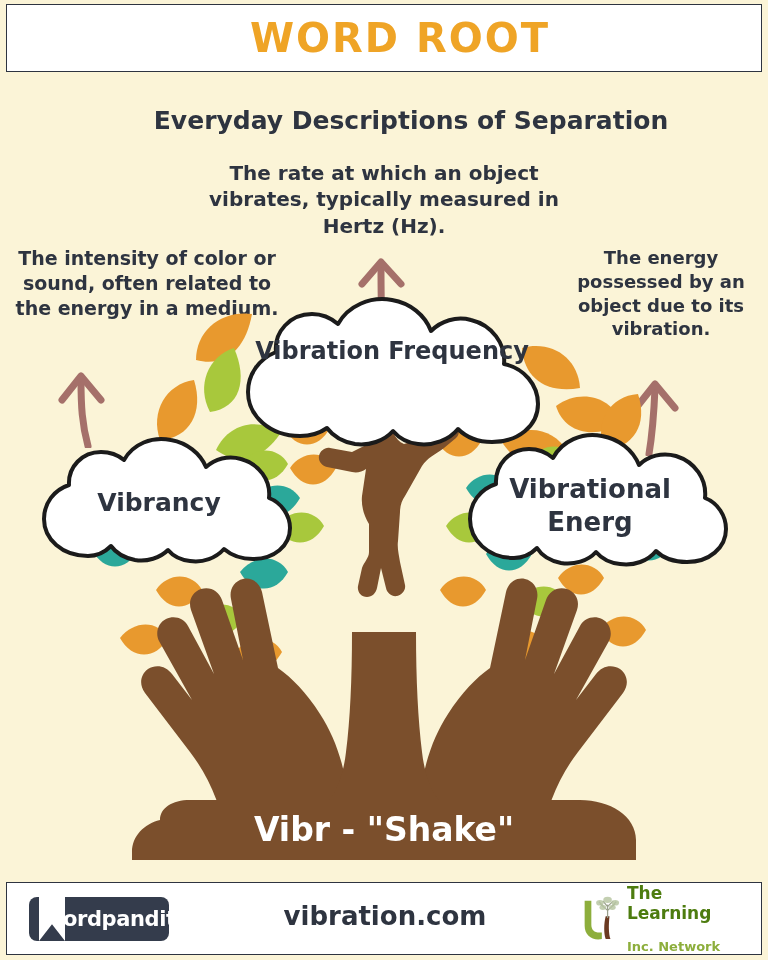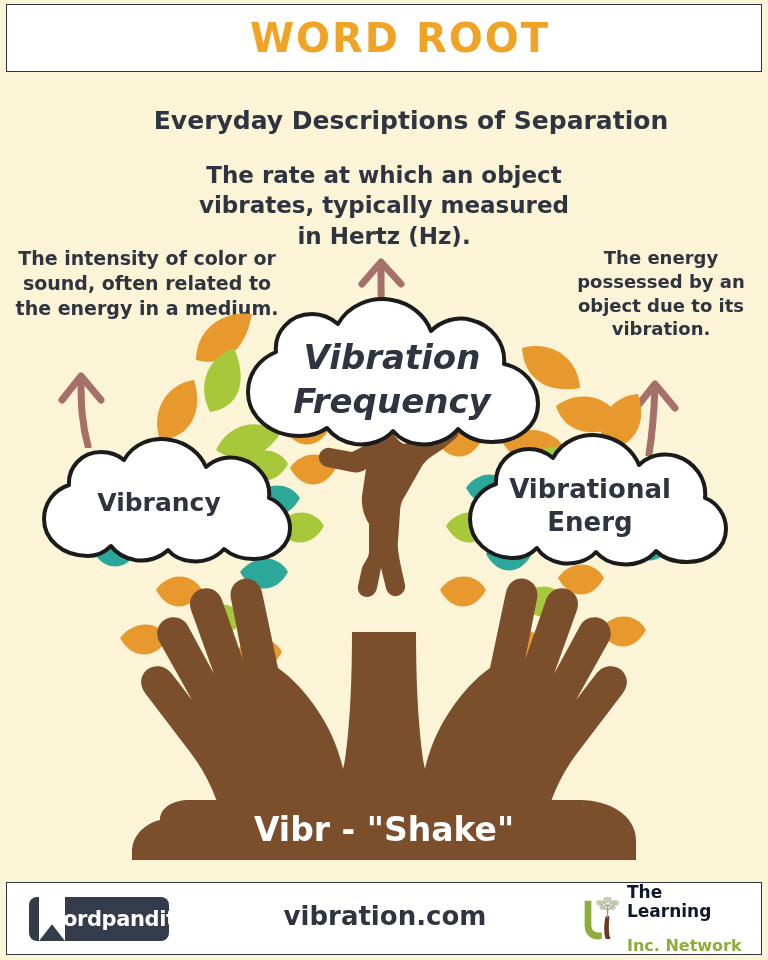--- a/index.html
+++ b/index.html
@@ -62,21 +62,21 @@
     color: #2E3440;
     font-weight: bold;
     font-family: "DejaVu Sans", sans-serif;
     line-height: 1.32;
     text-align: center;
   }
   .desc-top {
     left: 184px;
     top: 160px;
     width: 400px;
-    font-size: 23px;
+    font-size: 20px;
   }
   .desc-left {
     left: 2px;
     top: 246px;
     width: 290px;
     font-size: 19px;
     text-align: center;
   }
   .desc-right {
     left: 556px;
@@ -110,22 +110,21 @@
     font-weight: bold;
     color: #2E3440;
     font-family: "DejaVu Sans", sans-serif;
     line-height: 1.28;
     pointer-events: none;
   }
   .cloud-center-label {
     left: 238px;
     top: 336px;
     width: 308px;
-    font-size: 34px;
-    font-style: italic;
+    font-size: 24px;
   }
   .cloud-left-label {
     left: 40px;
     top: 487px;
     width: 238px;
     font-size: 25px;
   }
   .cloud-right-label {
     left: 462px;
     top: 473px;
@@ -207,25 +206,25 @@
     display: flex;
     align-items: center;
   }
   .tln-text {
     margin-left: 6px;
     line-height: 1.16;
   }
   .tln-line1 {
     font-size: 17px;
     font-weight: bold;
-    color: #0f172a;
+    color: #4d7c0f;
     font-family: "DejaVu Sans", sans-serif;
   }
   .tln-line2 {
-    font-size: 16px;
+    font-size: 13px;
     font-weight: bold;
     color: #8DAE3C;
     font-family: "DejaVu Sans", sans-serif;
     margin-top: 15px;
   }
 </style>
 </head>
 <body>
 
 <div id="poster">

